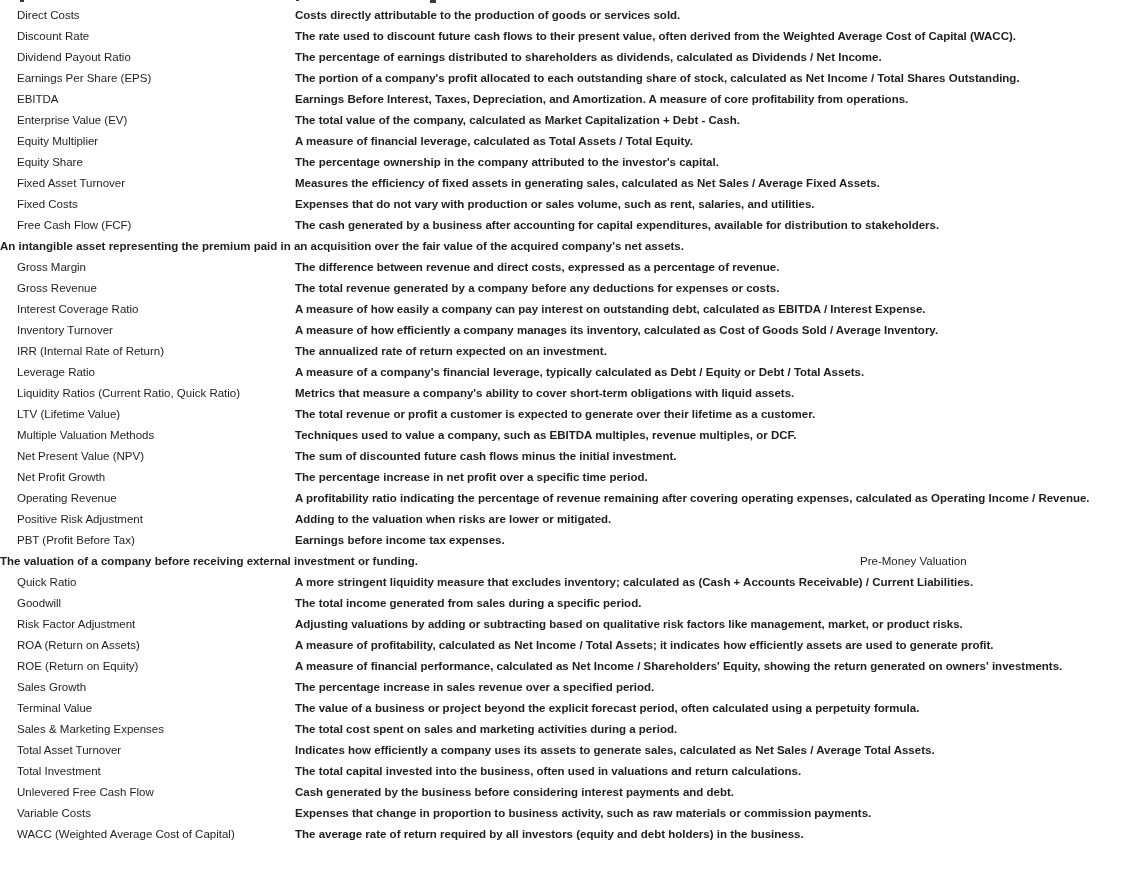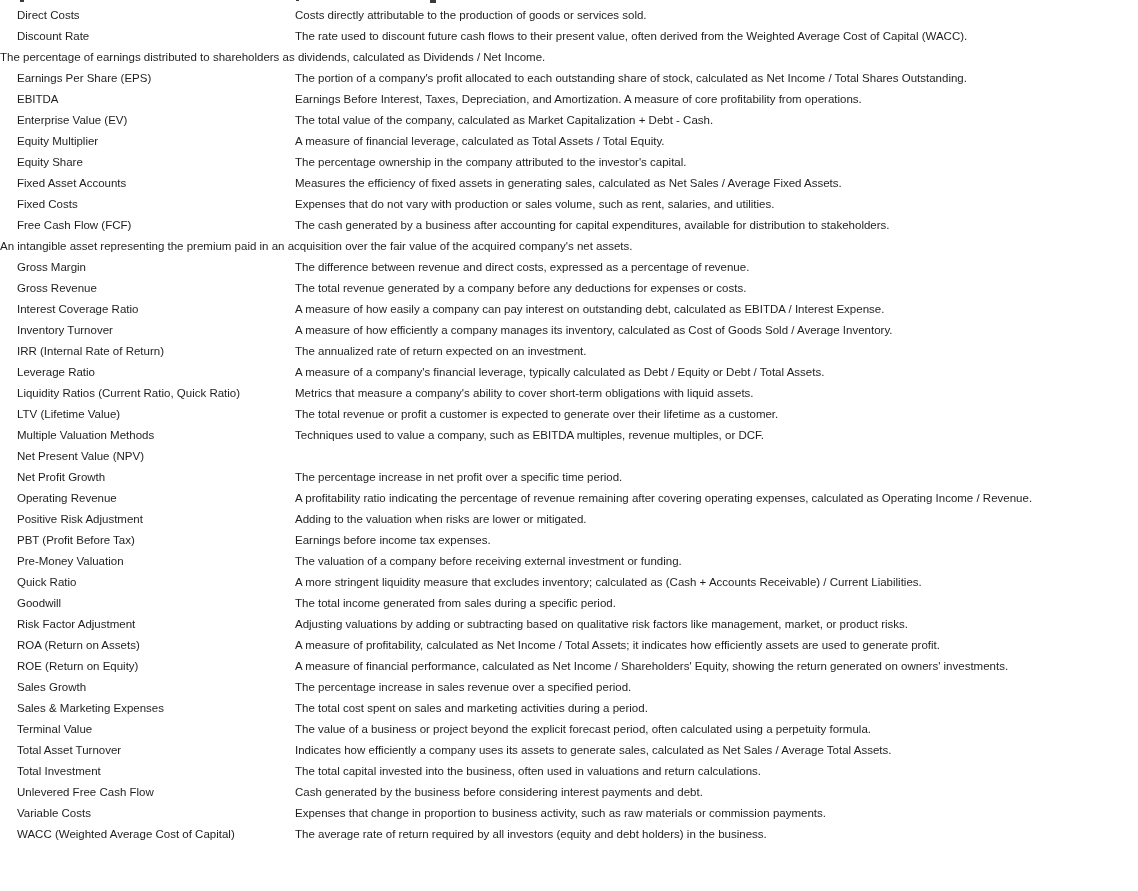--- a/index.html
+++ b/index.html
@@ -54,36 +54,38 @@
   .cell {
     overflow: visible;
   }
   .term {
     flex: none;
     width: 278px;
     padding-left: 17px;
   }
   .definition {
     flex: 1;
+    font-weight: bold;
   }
 </style>
 </head>
 <body>
 
 <div class="page">
   <div class="glossary" id="glossary">
       <div class="row">
         <div class="cell term">Direct Costs</div>
         <div class="cell definition">Costs directly attributable to the production of goods or services sold.</div>
       </div>
       <div class="row">
         <div class="cell term">Discount Rate</div>
         <div class="cell definition">The rate used to discount future cash flows to their present value, often derived from the Weighted Average Cost of Capital (WACC).</div>
       </div>
       <div class="row">
+        <div class="cell term">Dividend Payout Ratio</div>
         <div class="cell definition">The percentage of earnings distributed to shareholders as dividends, calculated as Dividends / Net Income.</div>
       </div>
       <div class="row">
         <div class="cell term">Earnings Per Share (EPS)</div>
         <div class="cell definition">The portion of a company's profit allocated to each outstanding share of stock, calculated as Net Income / Total Shares Outstanding.</div>
       </div>
       <div class="row">
         <div class="cell term">EBITDA</div>
         <div class="cell definition">Earnings Before Interest, Taxes, Depreciation, and Amortization. A measure of core profitability from operations.</div>
       </div>
@@ -93,21 +95,21 @@
       </div>
       <div class="row">
         <div class="cell term">Equity Multiplier</div>
         <div class="cell definition">A measure of financial leverage, calculated as Total Assets / Total Equity.</div>
       </div>
       <div class="row">
         <div class="cell term">Equity Share</div>
         <div class="cell definition">The percentage ownership in the company attributed to the investor's capital.</div>
       </div>
       <div class="row">
-        <div class="cell term">Fixed Asset Accounts</div>
+        <div class="cell term">Fixed Asset Turnover</div>
         <div class="cell definition">Measures the efficiency of fixed assets in generating sales, calculated as Net Sales / Average Fixed Assets.</div>
       </div>
       <div class="row">
         <div class="cell term">Fixed Costs</div>
         <div class="cell definition">Expenses that do not vary with production or sales volume, such as rent, salaries, and utilities.</div>
       </div>
       <div class="row">
         <div class="cell term">Free Cash Flow (FCF)</div>
         <div class="cell definition">The cash generated by a business after accounting for capital expenditures, available for distribution to stakeholders.</div>
       </div>
@@ -145,40 +147,41 @@
       <div class="row">
         <div class="cell term">LTV (Lifetime Value)</div>
         <div class="cell definition">The total revenue or profit a customer is expected to generate over their lifetime as a customer.</div>
       </div>
       <div class="row">
         <div class="cell term">Multiple Valuation Methods</div>
         <div class="cell definition">Techniques used to value a company, such as EBITDA multiples, revenue multiples, or DCF.</div>
       </div>
       <div class="row">
         <div class="cell term">Net Present Value (NPV)</div>
+        <div class="cell definition">The sum of discounted future cash flows minus the initial investment.</div>
       </div>
       <div class="row">
         <div class="cell term">Net Profit Growth</div>
         <div class="cell definition">The percentage increase in net profit over a specific time period.</div>
       </div>
       <div class="row">
         <div class="cell term">Operating Revenue</div>
         <div class="cell definition">A profitability ratio indicating the percentage of revenue remaining after covering operating expenses, calculated as Operating Income / Revenue.</div>
       </div>
       <div class="row">
         <div class="cell term">Positive Risk Adjustment</div>
         <div class="cell definition">Adding to the valuation when risks are lower or mitigated.</div>
       </div>
       <div class="row">
         <div class="cell term">PBT (Profit Before Tax)</div>
         <div class="cell definition">Earnings before income tax expenses.</div>
       </div>
       <div class="row">
+        <div class="cell definition">The valuation of a company before receiving external investment or funding.</div>
         <div class="cell term">Pre-Money Valuation</div>
-        <div class="cell definition">The valuation of a company before receiving external investment or funding.</div>
       </div>
       <div class="row">
         <div class="cell term">Quick Ratio</div>
         <div class="cell definition">A more stringent liquidity measure that excludes inventory; calculated as (Cash + Accounts Receivable) / Current Liabilities.</div>
       </div>
       <div class="row">
         <div class="cell term">Goodwill</div>
         <div class="cell definition">The total income generated from sales during a specific period.</div>
       </div>
       <div class="row">
@@ -191,26 +194,26 @@
       </div>
       <div class="row">
         <div class="cell term">ROE (Return on Equity)</div>
         <div class="cell definition">A measure of financial performance, calculated as Net Income / Shareholders' Equity, showing the return generated on owners' investments.</div>
       </div>
       <div class="row">
         <div class="cell term">Sales Growth</div>
         <div class="cell definition">The percentage increase in sales revenue over a specified period.</div>
       </div>
       <div class="row">
+        <div class="cell term">Terminal Value</div>
+        <div class="cell definition">The value of a business or project beyond the explicit forecast period, often calculated using a perpetuity formula.</div>
+      </div>
+      <div class="row">
         <div class="cell term">Sales &amp; Marketing Expenses</div>
         <div class="cell definition">The total cost spent on sales and marketing activities during a period.</div>
-      </div>
-      <div class="row">
-        <div class="cell term">Terminal Value</div>
-        <div class="cell definition">The value of a business or project beyond the explicit forecast period, often calculated using a perpetuity formula.</div>
       </div>
       <div class="row">
         <div class="cell term">Total Asset Turnover</div>
         <div class="cell definition">Indicates how efficiently a company uses its assets to generate sales, calculated as Net Sales / Average Total Assets.</div>
       </div>
       <div class="row">
         <div class="cell term">Total Investment</div>
         <div class="cell definition">The total capital invested into the business, often used in valuations and return calculations.</div>
       </div>
       <div class="row">

